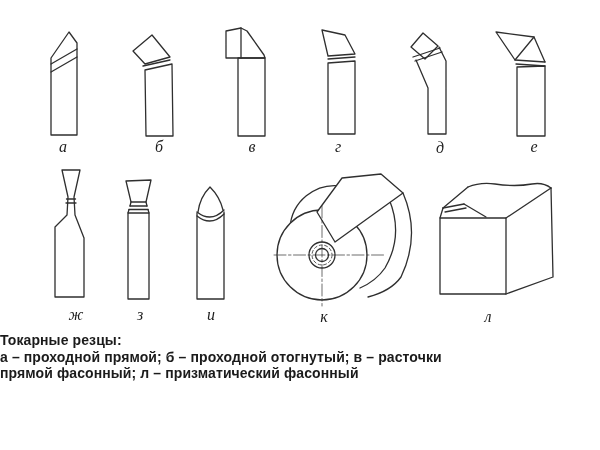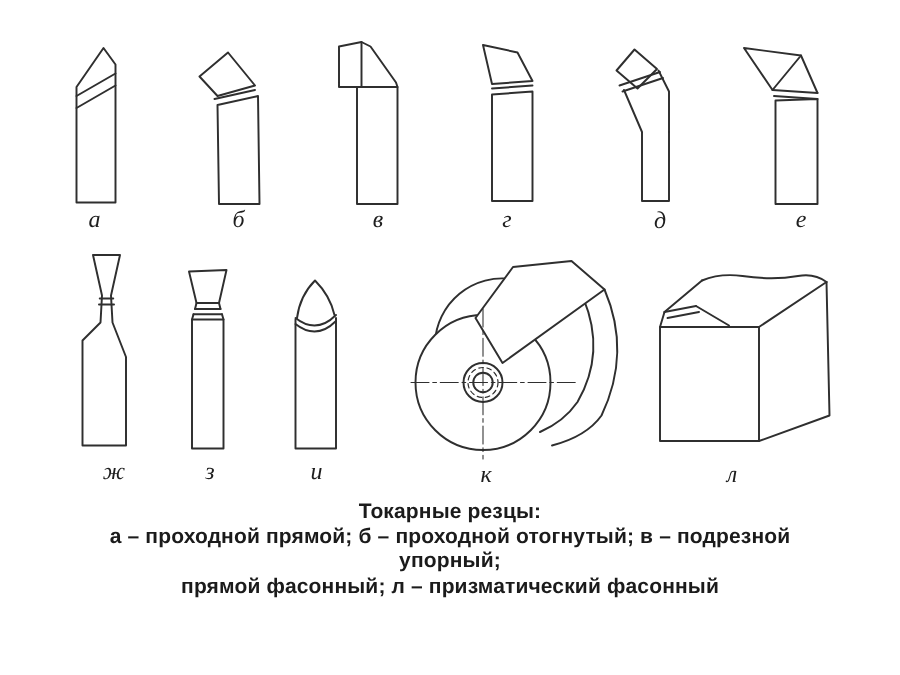--- a/index.html
+++ b/index.html
@@ -18,21 +18,21 @@
     font-family:"Liberation Serif",serif;
     font-style:italic;
     font-size:16px;
     color:#1e1e1e;
     line-height:16px;
   }
   .caption{
     position:absolute;
     left:0;right:0;
     top:332px;
-    text-align:center;
+    text-align:left;
     font-weight:bold;
     font-size:14px;
     line-height:16.5px;
     color:#1b1b1b;
     letter-spacing:0.1px;
   }
   .caption div{white-space:nowrap;}
 </style>
 </head>
 <body>
@@ -134,18 +134,17 @@
   <div class="fig-label" style="left:427px;top:140px;">д</div>
   <div class="fig-label" style="left:521px;top:139px;">е</div>
   <div class="fig-label" style="left:63px;top:307px;">ж</div>
   <div class="fig-label" style="left:127px;top:307px;">з</div>
   <div class="fig-label" style="left:198px;top:307px;">и</div>
   <div class="fig-label" style="left:311px;top:309px;">к</div>
   <div class="fig-label" style="left:475px;top:309px;">л</div>
 
   <div class="caption">
     <div>Токарные резцы:</div>
-    <div>а – проходной прямой; б – проходной отогнутый; в – подрезной</div>
-    <div>упорный;</div>
+    <div>а – проходной прямой; б – проходной отогнутый; в – расточки</div>
     <div>прямой фасонный; л – призматический фасонный</div>
   </div>
 
 </div>
 
 </body></html>

